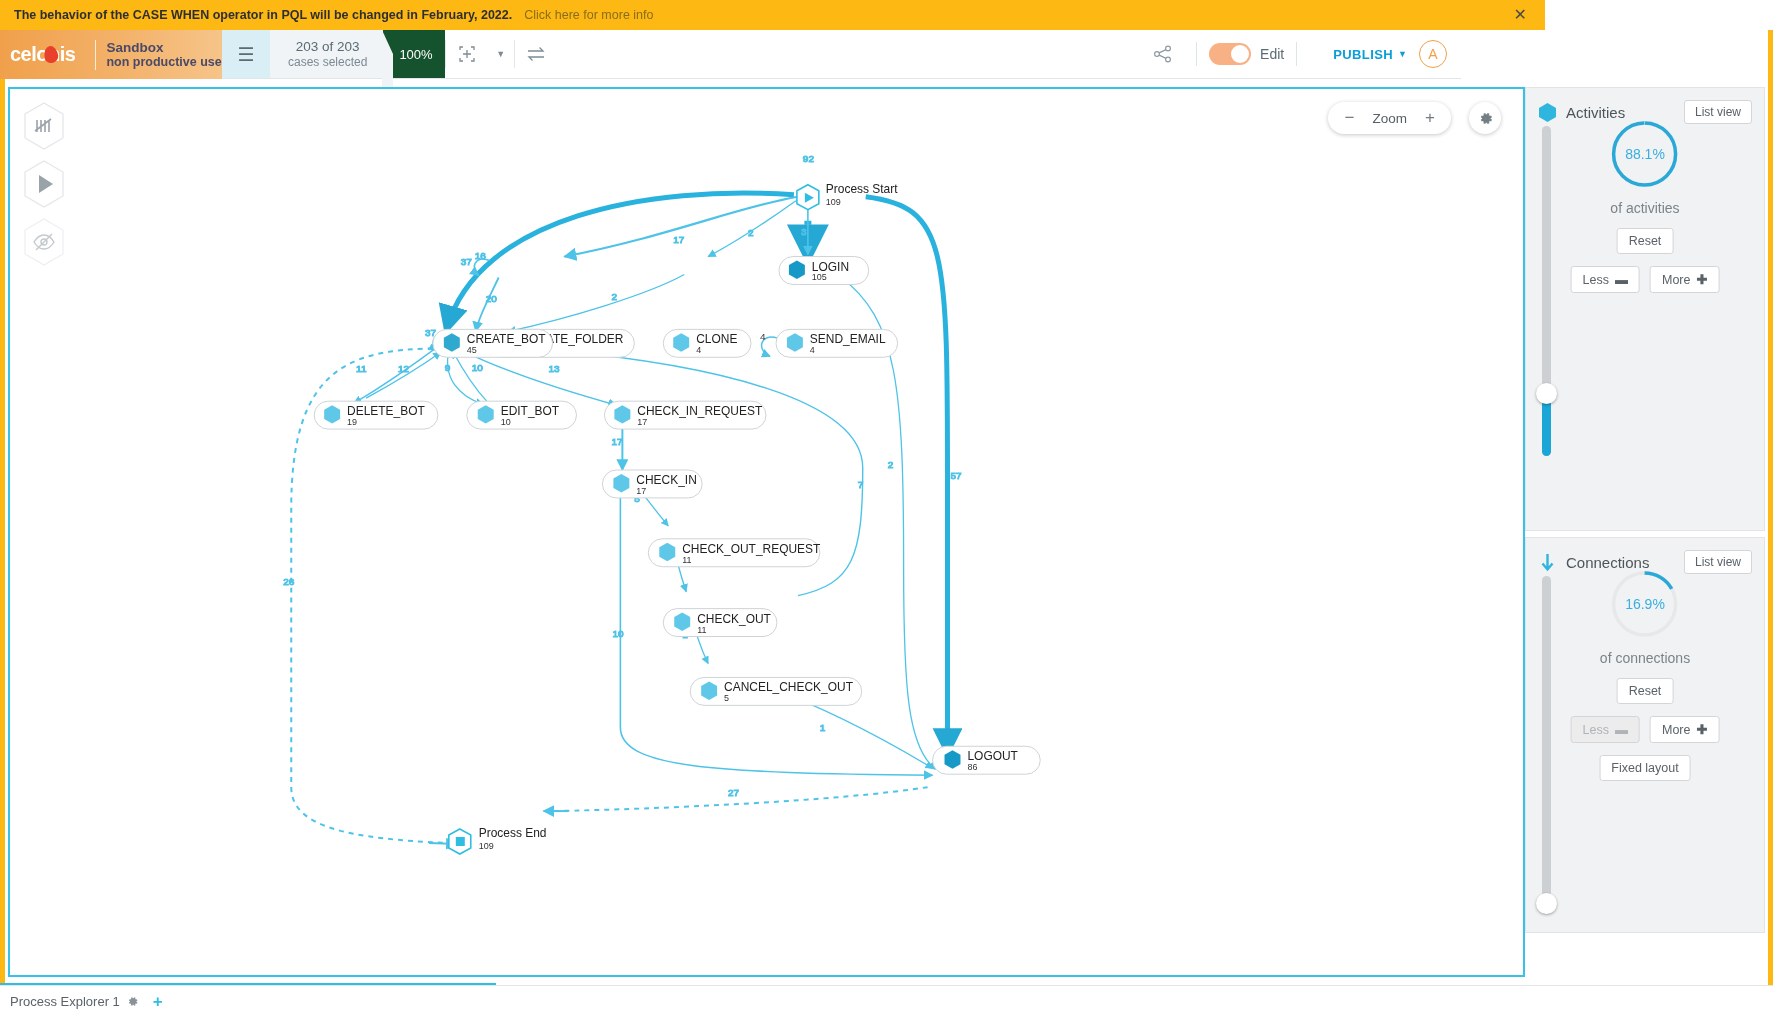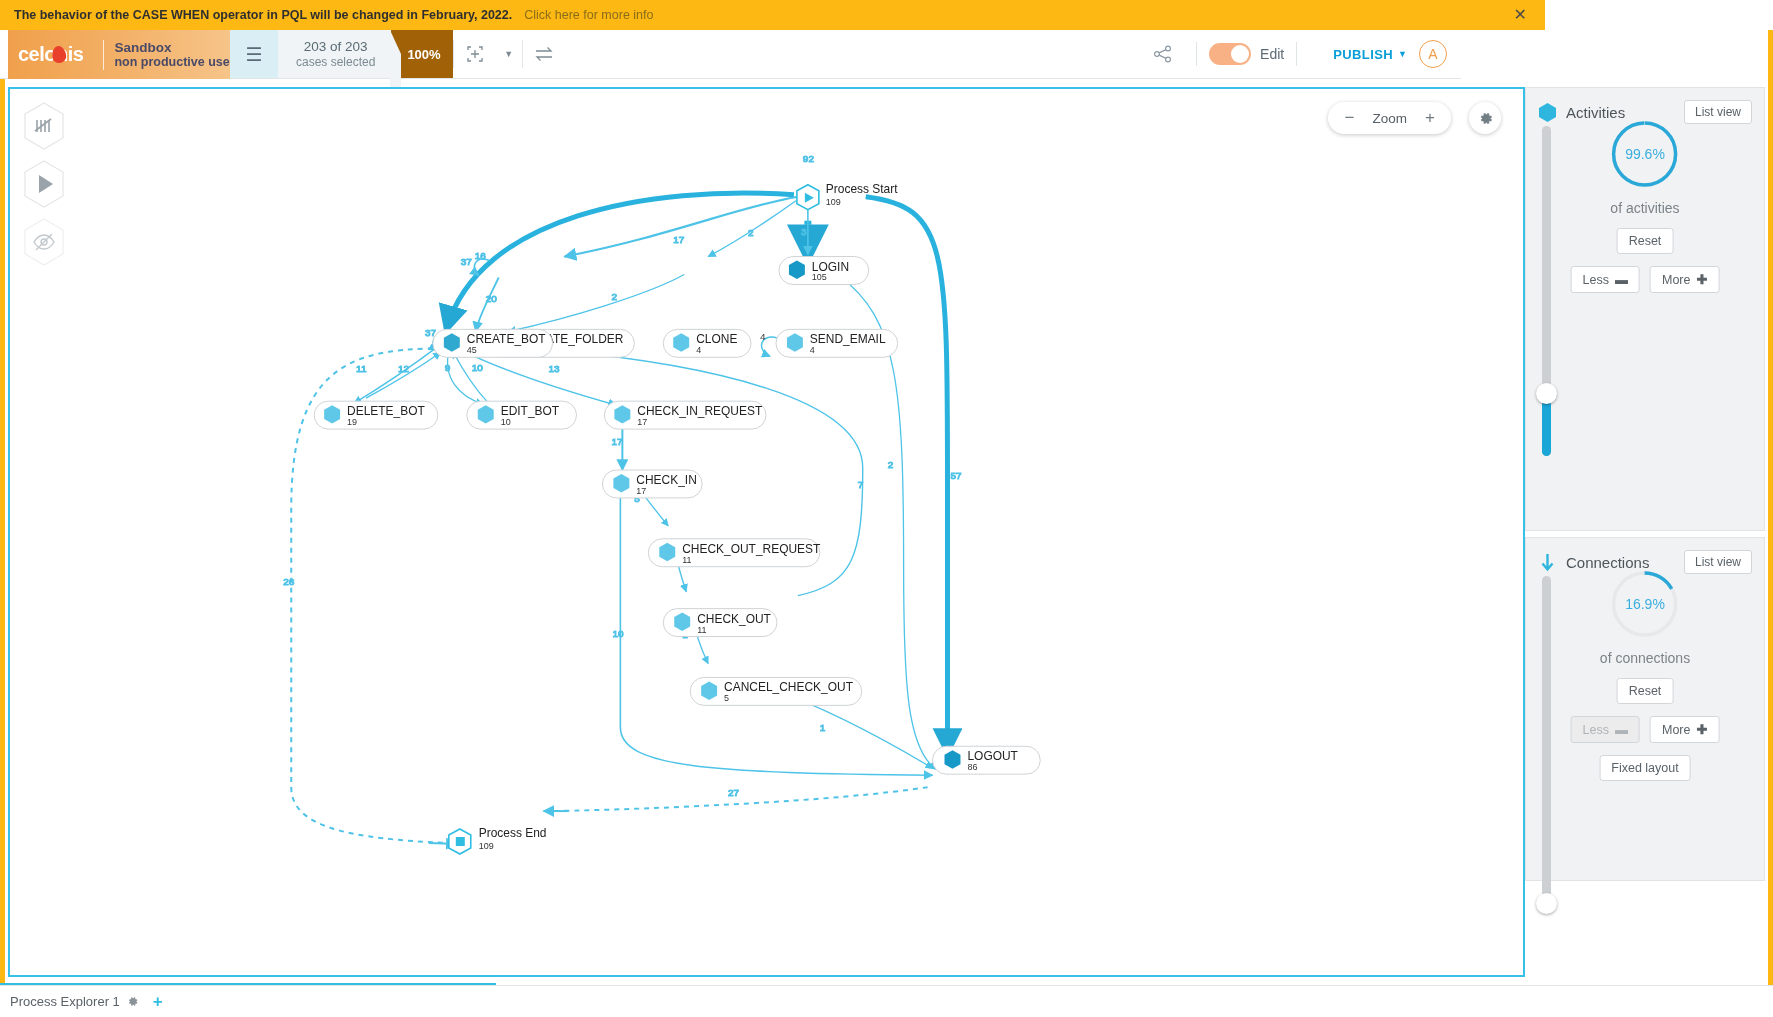--- a/index.html
+++ b/index.html
@@ -23,21 +23,20 @@
   .notice .close {
     margin-left: auto; font-size: 16px; color: #4a4a4a; cursor: pointer;
     line-height: 1; padding: 0 4px;
   }
 
   
   .appbar {
     position: absolute; left: 0; top: 30px; width: 1461px; height: 49px;
     background: #ffffff; display: flex; align-items: stretch;
     border-bottom: 1px solid #e3e6e8;
-    padding-left: 8px;
   }
   .brand {
     width: 222px; height: 49px;
     background: linear-gradient(90deg, #f0a04b 0%, #f3b26a 55%, #f6c489 100%);
     display: flex; align-items: center; padding-left: 10px;
   }
   .brand .logo {
     font-size: 20px; font-weight: bold; color: #ffffff; letter-spacing: -0.5px;
     position: relative; padding-right: 10px;
   }
@@ -55,21 +54,21 @@
     width: 48px; display: flex; align-items: center; justify-content: center;
     background: #d9eef5; color: #5b6b75; font-size: 19px; cursor: pointer;
   }
   .sel-box {
     background: #f0f4f6; display: flex; align-items: center; justify-content: flex-end;
     padding: 0 16px 0 18px; color: #5a6b75; line-height: 1.2;
   }
   .sel-box .s1 { font-size: 13.5px; }
   .sel-box .s2 { font-size: 12px; color: #7b8a93; }
   .pct-flag {
-    position: relative; background: #a16207; color: #fff; font-weight: bold;
+    position: relative; background: #14532d; color: #fff; font-weight: normal;
     font-size: 13px; display: flex; align-items: center; padding: 0 12px 0 16px;
   }
   .pct-flag::before {
     content: ""; position: absolute; left: -1px; top: 0; width: 0; height: 49px;
     border-top: 24.5px solid transparent; border-bottom: 24.5px solid transparent;
     border-left: 11px solid #f0f4f6;
   }
   .tool-sep { width: 1px; background: #e3e6e8; margin: 10px 0; }
   .tbtn {
     width: 42px; display: flex; align-items: center; justify-content: center;
@@ -125,21 +124,21 @@
   }
   .graph { position: absolute; inset: 0; }
 
   
   .rpanel {
     position: absolute; right: 8px; top: 87px; width: 240px; height: 890px;
     display: flex; flex-direction: column; gap: 6px;
   }
   .card { background: #f1f2f3; border: 1px solid #e1e3e5; position: relative; }
   .card.activities { height: 444px; }
-  .card.connections { height: 344px; }
+  .card.connections { height: 396px; }
   .card-head {
     display: flex; align-items: center; padding: 12px 12px 0 12px; gap: 9px;
   }
   .card-head .title { font-size: 15px; color: #4d555b; flex: 1; }
   .listview {
     font-size: 12px; color: #5a6268; background: #fff;
     border: 1px solid #d3d6d9; border-radius: 3px; padding: 4px 10px; cursor: pointer;
   }
   .vslider {
     position: absolute; left: 16px; top: 38px; width: 9px; height: 330px;
@@ -522,21 +521,21 @@
         <div class="fill" style="height:60px"></div>
         <div class="handle" style="bottom:52px"></div>
       </div>
 
       <div class="donutwrap">
         <div class="donut">
           <svg width="72" height="72" viewBox="0 0 72 72">
             <circle cx="36" cy="36" r="31" fill="none" stroke="#e6e8ea" stroke-width="3.5"></circle>
             <circle cx="36" cy="36" r="31" fill="none" stroke="#2aa8d8" stroke-width="3.5" stroke-dasharray="193.9 194.8" stroke-dashoffset="0" transform="rotate(-90 36 36)"></circle>
           </svg>
-          <div class="pctxt">99.6%</div>
+          <div class="pctxt">88.1%</div>
         </div>
         <div class="oflabel">of activities</div>
         <div class="btnrow">
           <span class="pbtn">Reset</span>
         </div>
         <div class="btnrow">
           <span class="pbtn">
             <span>Less</span>
             <span class="sym">▬</span>
           </span>

